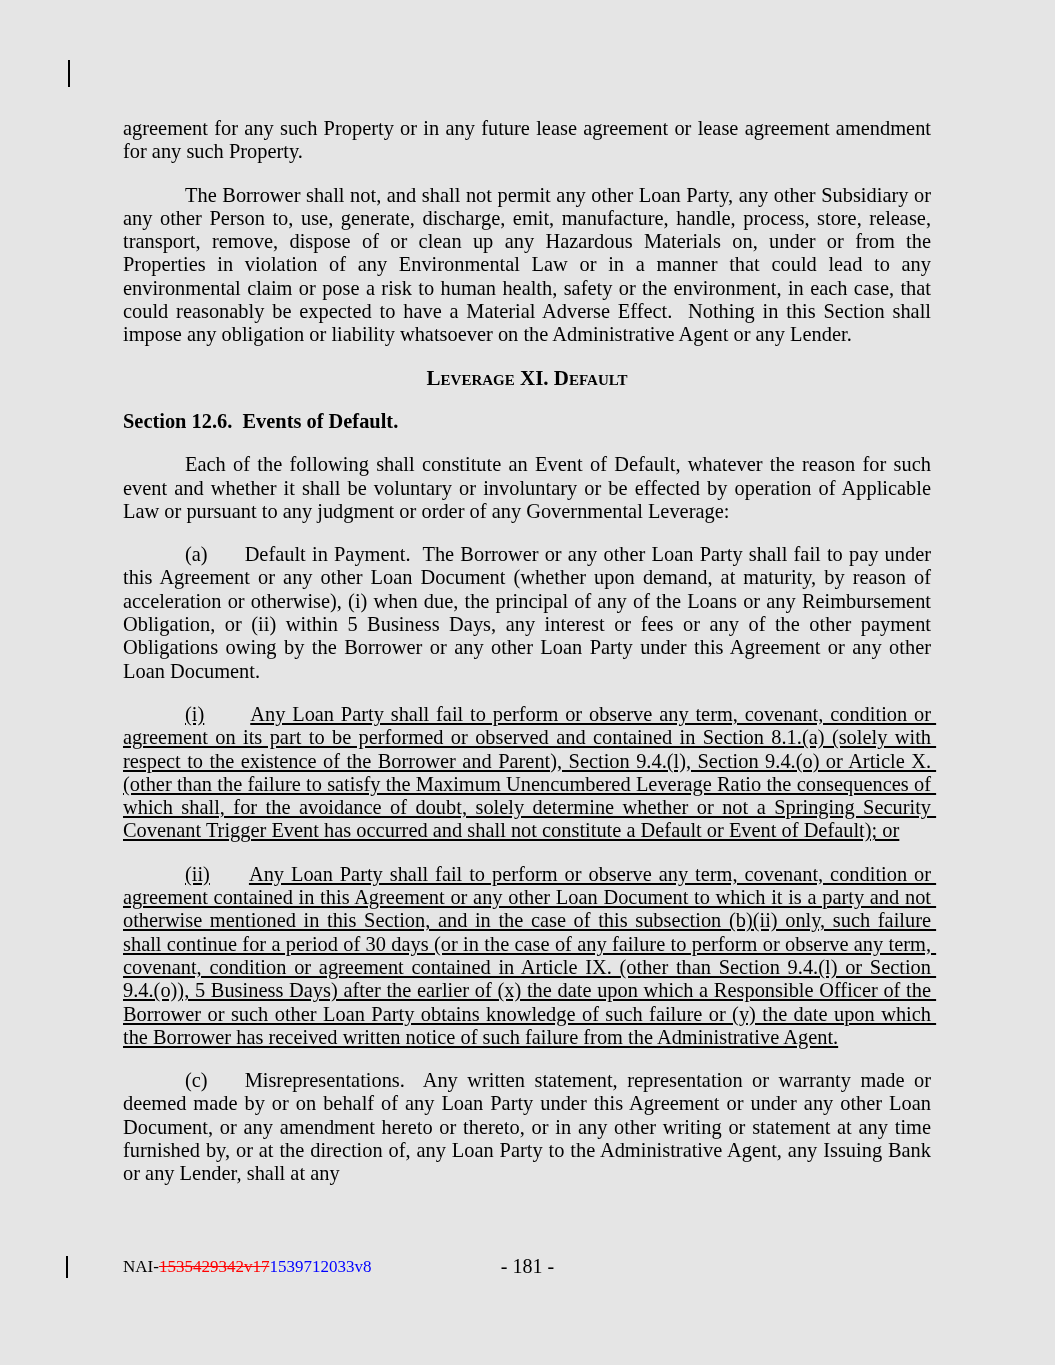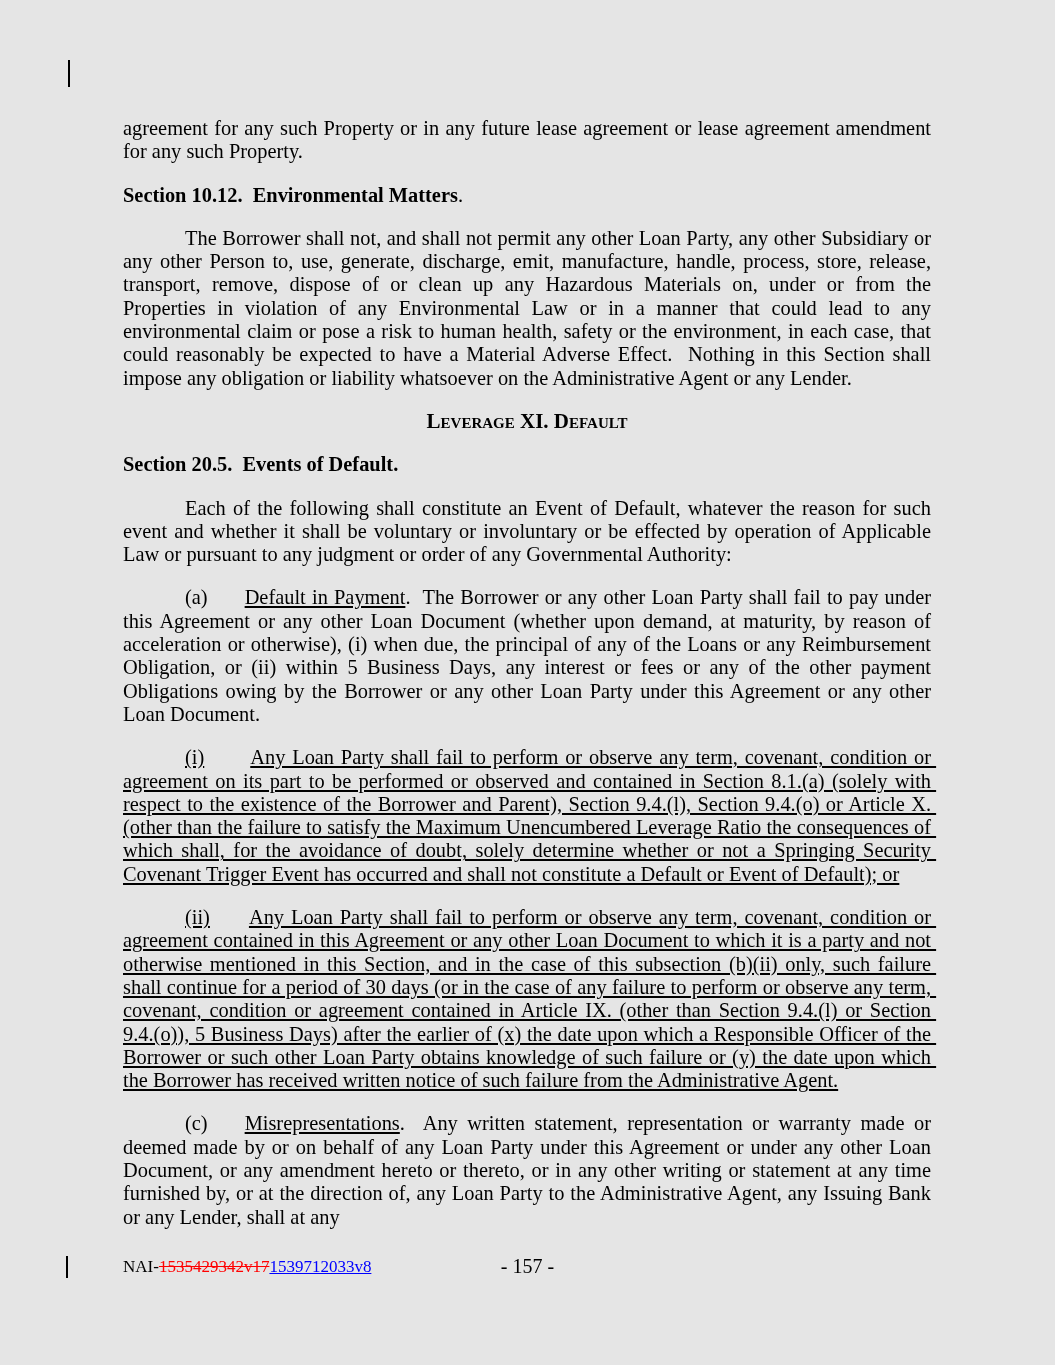--- a/index.html
+++ b/index.html
@@ -16,61 +16,60 @@
   }
   p.body{margin:0 0 20px 0;text-align:justify;white-space:pre-wrap;}
   p.head{text-align:left;}
   .indent{text-indent:62px;}
   .sub{margin-left:62px;text-decoration:underline;}
   .center-head{
     margin:0 0 20px 0;text-align:center;font-weight:bold;
     font-variant:small-caps;font-size:21px;white-space:pre-wrap;
   }
   .bold{font-weight:bold;}
-  .u{text-decoration:underline;}
+  .u{}
   .gap{display:inline-block;}
   .gap-a{width:37px;}
   .gap-i{width:46px;}
   .gap-ii{width:39px;}
   .footer-nai{position:absolute;left:123px;top:1257px;font-size:17px;white-space:nowrap;}
   .footer-page{position:absolute;left:0;top:1255px;width:1055px;text-align:center;font-size:20px;}
   .del{color:#ff0000;text-decoration:line-through;}
-  .ins{color:#0000ff;text-decoration:underline;}
+  .ins{color:#0000ff;}
 </style>
 </head>
 <body>
 
 <div class="page">
 
   <div class="change-bar bar-top"></div>
 
   <div class="content">
 
     <p class="body">agreement for any such Property or in any future lease agreement or lease agreement amendment for any such Property.</p>
 
-    <p class="body head"><span class="bold">Section 10.12.  Environmental Matters</span><span>.</span></p>
 
     <p class="body indent">The Borrower shall not, and shall not permit any other Loan Party, any other Subsidiary or any other Person to, use, generate, discharge, emit, manufacture, handle, process, store, release, transport, remove, dispose of or clean up any Hazardous Materials on, under or from the Properties in violation of any Environmental Law or in a manner that could lead to any environmental claim or pose a risk to human health, safety or the environment, in each case, that could reasonably be expected to have a Material Adverse Effect.  Nothing in this Section shall impose any obligation or liability whatsoever on the Administrative Agent or any Lender.</p>
 
     <p class="center-head">Leverage XI. Default</p>
 
-    <p class="body head"><span class="bold">Section 20.5.  Events of Default.</span></p>
+    <p class="body head"><span class="bold">Section 12.6.  Events of Default.</span></p>
 
-    <p class="body indent">Each of the following shall constitute an Event of Default, whatever the reason for such event and whether it shall be voluntary or involuntary or be effected by operation of Applicable Law or pursuant to any judgment or order of any Governmental Authority:</p>
+    <p class="body indent">Each of the following shall constitute an Event of Default, whatever the reason for such event and whether it shall be voluntary or involuntary or be effected by operation of Applicable Law or pursuant to any judgment or order of any Governmental Leverage:</p>
 
     <p class="body indent"><span>(a)</span><span class="gap gap-a"></span><span class="u">Default in Payment</span><span>.  The Borrower or any other Loan Party shall fail to pay under this Agreement or any other Loan Document (whether upon demand, at maturity, by reason of acceleration or otherwise), (i) when due, the principal of any of the Loans or any Reimbursement Obligation, or (ii) within 5 Business Days, any interest or fees or any of the other payment Obligations owing by the Borrower or any other Loan Party under this Agreement or any other Loan Document.</span></p>
 
 
     <p class="body indent sub"><span>(i)</span><span class="gap gap-i"></span><span>Any Loan Party shall fail to perform or observe any term, covenant, condition or agreement on its part to be performed or observed and contained in Section 8.1.(a) (solely with respect to the existence of the Borrower and Parent), Section 9.4.(l), Section 9.4.(o) or Article X. (other than the failure to satisfy the Maximum Unencumbered Leverage Ratio the consequences of which shall, for the avoidance of doubt, solely determine whether or not a Springing Security Covenant Trigger Event has occurred and shall not constitute a Default or Event of Default); or</span></p>
 
     <p class="body indent sub"><span>(ii)</span><span class="gap gap-ii"></span><span>Any Loan Party shall fail to perform or observe any term, covenant, condition or agreement contained in this Agreement or any other Loan Document to which it is a party and not otherwise mentioned in this Section, and in the case of this subsection (b)(ii) only, such failure shall continue for a period of 30 days (or in the case of any failure to perform or observe any term, covenant, condition or agreement contained in Article IX. (other than Section 9.4.(l) or Section 9.4.(o)), 5 Business Days) after the earlier of (x) the date upon which a Responsible Officer of the Borrower or such other Loan Party obtains knowledge of such failure or (y) the date upon which the Borrower has received written notice of such failure from the Administrative Agent.</span></p>
 
     <p class="body indent"><span>(c)</span><span class="gap gap-a"></span><span class="u">Misrepresentations</span><span>.  Any written statement, representation or warranty made or deemed made by or on behalf of any Loan Party under this Agreement or under any other Loan Document, or any amendment hereto or thereto, or in any other writing or statement at any time furnished by, or at the direction of, any Loan Party to the Administrative Agent, any Issuing Bank or any Lender, shall at any</span></p>
 
   </div>
 
   <div class="footer-nai"><span>NAI-</span><span class="del">1535429342v17</span><span class="ins">1539712033v8</span></div>
 
-  <div class="footer-page">- 157 -</div>
+  <div class="footer-page">- 181 -</div>
 
   <div class="change-bar bar-bottom"></div>
 
 </div>
 
 </body></html>

